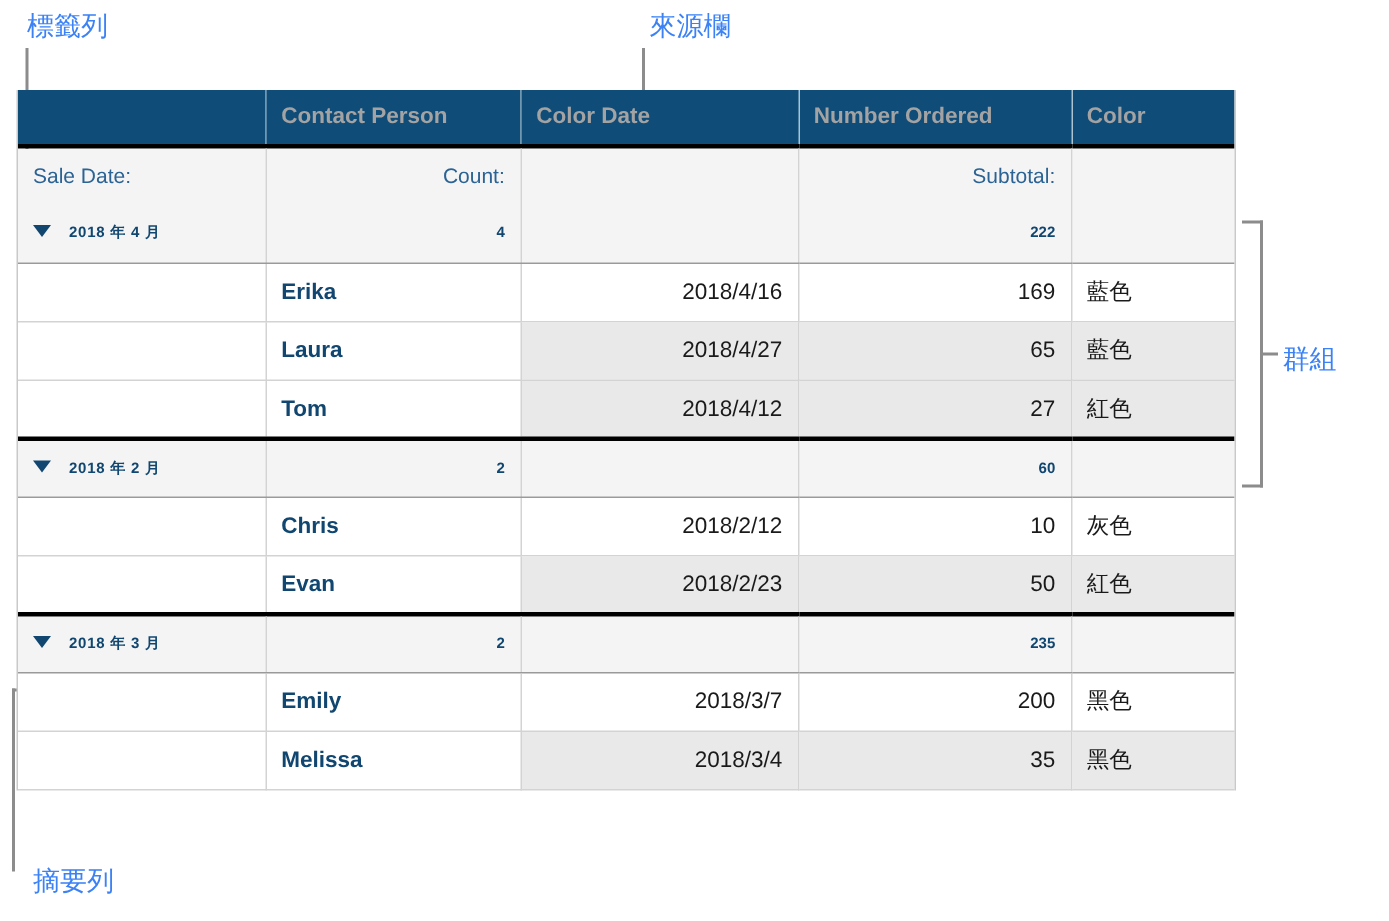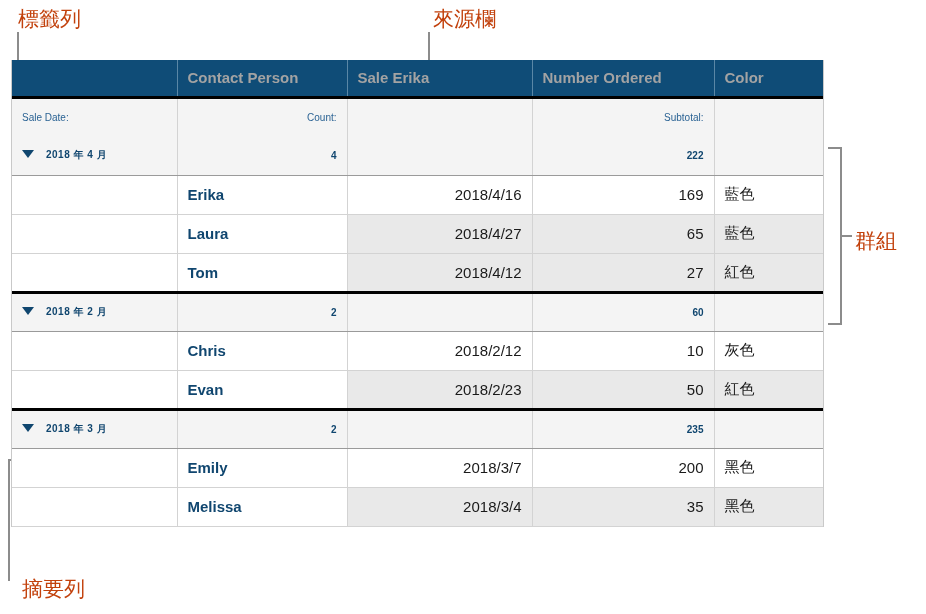--- a/index.html
+++ b/index.html
@@ -10,22 +10,22 @@
     width: 926px; height: 614px;
     font-family: "Liberation Sans", "DejaVu Sans", sans-serif;
     -webkit-font-smoothing: antialiased;
     overflow: hidden;
   }
   #stage { position: relative; width: 926px; height: 614px; }
 
   
   .callout-label {
     position: absolute;
-    font-size: 21px;
-    color: #c2410c;
+    font-size: 18px;
+    color: #3b82f6;
     white-space: nowrap;
     line-height: 1;
   }
   .leader {
     position: absolute;
     background: #8c8c8c;
   }
   .leader-v { width: 2px; }
   .leader-h { height: 2px; }
 
@@ -81,21 +81,21 @@
     border-bottom: 3px solid #000000;
   }
   thead th.blank-head { border-right: 1px solid #5a87a6; }
   thead th:last-child { border-right: none; }
 
   
   tr.field-row td {
     height: 39px;
     background: #f4f4f4;
     color: #2b6394;
-    font-size: 10px;
+    font-size: 14px;
     font-weight: normal;
     border-right: 1px solid #d3d3d3;
   }
   tr.field-row td:last-child { border-right: none; }
 
   
   tr.group-row td {
     height: 39px;
     background: #f4f4f4;
     color: #10466f;
@@ -183,21 +183,21 @@
           <col class="c-person">
           <col class="c-date">
         <col class="c-num">
           <col class="c-color">
       </colgroup>
 
       <thead>
         <tr>
           <th class="blank-head"></th>
           <th>Contact Person</th>
-          <th>Sale Erika</th>
+          <th>Color Date</th>
           <th>Number Ordered</th>
           <th>Color</th>
         </tr>
       </thead>
 
       <tbody id="table-body">
           <tr class="field-row">
             <td class="ta-left">Sale Date:</td>
             <td class="ta-right">Count:</td>
             <td class="ta-right"></td>

